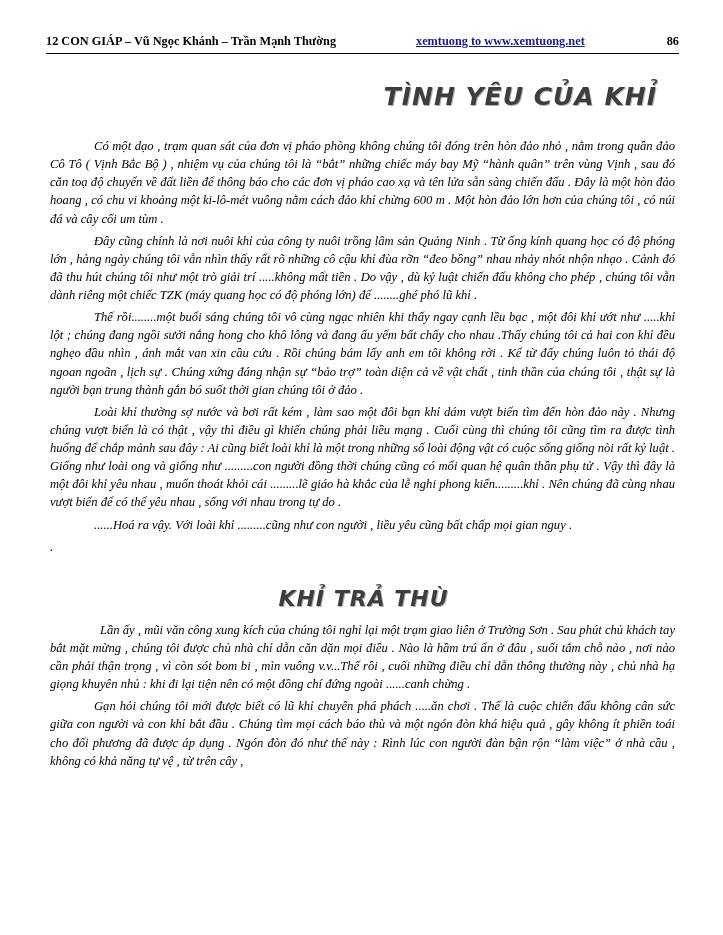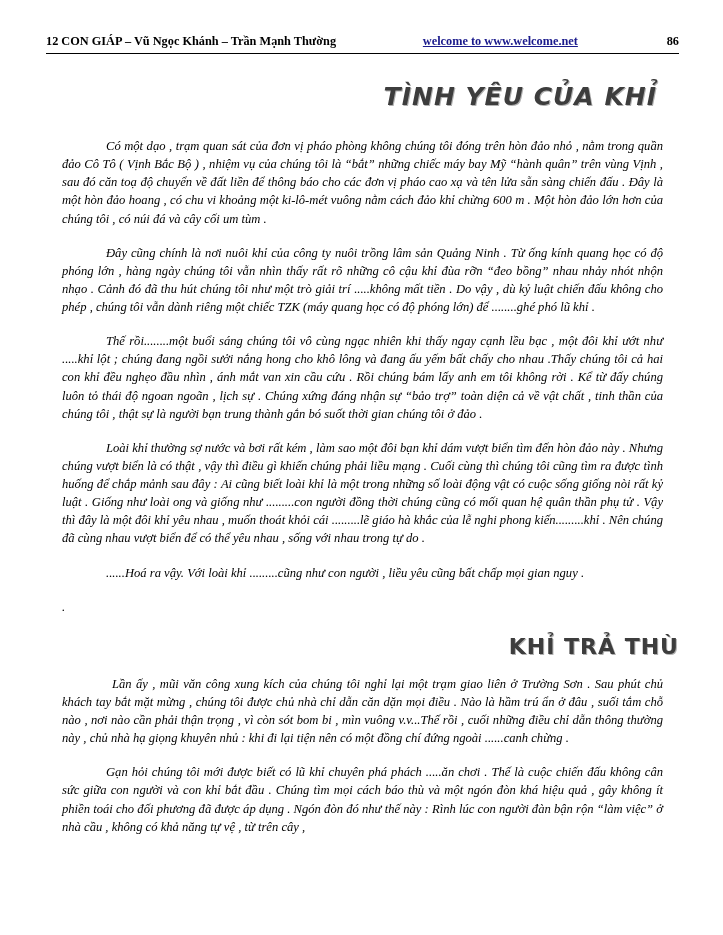--- a/index.html
+++ b/index.html
@@ -54,34 +54,35 @@
     font-family: "DejaVu Sans", sans-serif;
     font-style: italic;
     font-weight: bold;
     font-size: 25px;
     letter-spacing: 1px;
     color: #3d3d3d;
     text-shadow: 1px 1px 0 #b0b0b0;
     margin: 28px 22px 0 0;
   }
   .title-sub {
-    text-align: right;
+    text-align: center;
     font-family: "DejaVu Sans", sans-serif;
+    font-style: italic;
     font-weight: bold;
     font-size: 22px;
     letter-spacing: 1px;
     color: #3d3d3d;
     text-shadow: 1px 1px 0 #b0b0b0;
-    margin: 18px 0 6px 2px;
+    margin: 30px 0 6px 2px;
   }
   .body-text {
     margin-top: 26px;
   }
   p.para {
-    margin: 16px;
+    margin: 4px;
     font-size: 12.6px;
     font-style: italic;
     line-height: 1.44;
     text-align: justify;
     text-indent: 44px;
   }
   p.para.noindent {
     text-indent: 0;
   }
   .section-two p.para:first-child {
@@ -91,21 +92,21 @@
     margin-top: 2px;
   }
 </style>
 </head>
 <body>
 
 <div class="page">
 
   <div class="header">
     <span class="header-left">12 CON GIÁP – Vũ Ngọc Khánh – Trần Mạnh Thường</span>
-    <span class="header-center">welcome to www.welcome.net</span>
+    <span class="header-center">xemtuong to www.xemtuong.net</span>
     <span class="header-right">86</span>
   </div>
   <hr class="header-rule">
 
   <div class="title-main">TÌNH YÊU CỦA KHỈ</div>
 
   <div class="body-text section-one">
     <p class="para">Có một dạo , trạm quan sát của đơn vị pháo phòng không chúng tôi đóng trên hòn đảo nhỏ , nằm trong quần đảo Cô Tô ( Vịnh Bắc Bộ ) , nhiệm vụ của chúng tôi là “bắt” những chiếc máy bay Mỹ “hành quân” trên vùng Vịnh , sau đó căn toạ độ chuyển về đất liền để thông báo cho các đơn vị pháo cao xạ và tên lửa sẵn sàng chiến đấu . Đây là một hòn đảo hoang , có chu vi khoảng một ki-lô-mét vuông nằm cách đảo khỉ chừng 600 m . Một hòn đảo lớn hơn của chúng tôi , có núi đá và cây cối um tùm .</p>
     <p class="para">Đây cũng chính là nơi nuôi khỉ của công ty nuôi trồng lâm sản Quảng Ninh . Từ ống kính quang học có độ phóng lớn , hàng ngày chúng tôi vẫn nhìn  thấy rất rõ những cô cậu khỉ đùa rỡn “đeo bồng” nhau nhảy nhót nhộn nhạo . Cảnh đó đã thu hút chúng tôi như một trò giải trí .....không mất tiền . Do vậy , dù kỷ luật chiến đấu không cho phép , chúng tôi vẫn dành riêng một chiếc TZK (máy quang học có độ phóng lớn) để ........ghé phó lũ khỉ .</p>
     <p class="para">Thế rồi........một buổi sáng chúng tôi vô cùng ngạc nhiên khi thấy ngay cạnh lều bạc , một đôi khỉ ướt như .....khỉ lột ; chúng đang ngồi sưởi nắng hong cho khô lông và đang ấu yếm bất chấy cho nhau .Thấy chúng tôi cả hai con khỉ đều nghẹo đầu nhìn , ánh mắt van xin cầu cứu . Rồi chúng bám lấy anh em tôi không rời . Kể từ đấy chúng luôn tỏ thái độ ngoan ngoãn , lịch sự . Chúng xứng đáng nhận sự “bảo trợ” toàn diện cả về vật chất , tinh thần của chúng tôi , thật sự là người bạn trung thành gắn bó suốt thời gian chúng tôi ở đảo .</p>

